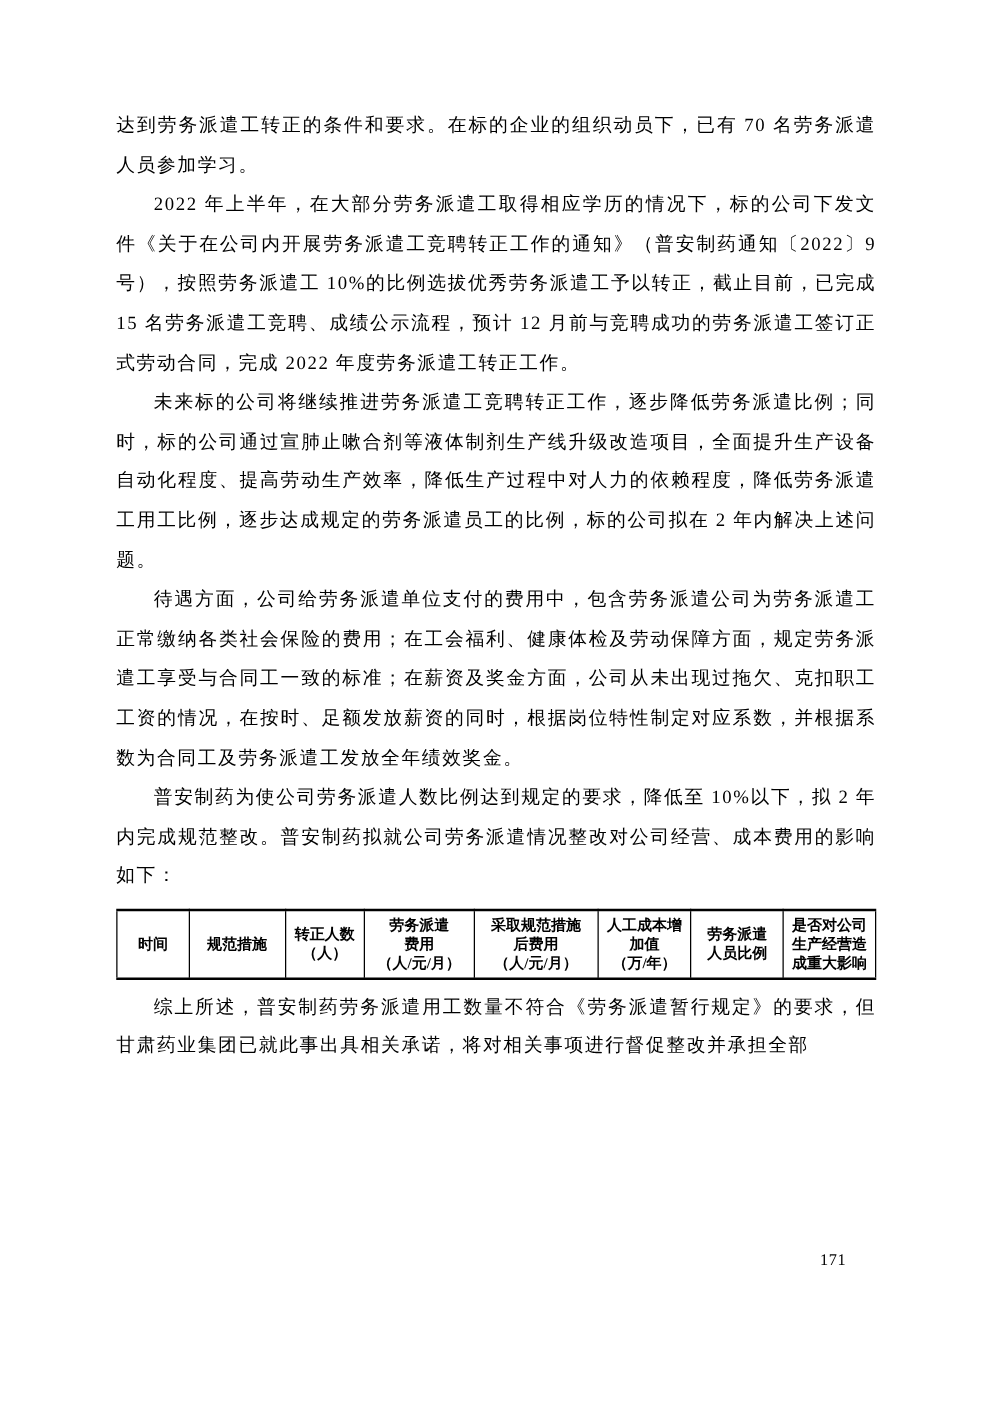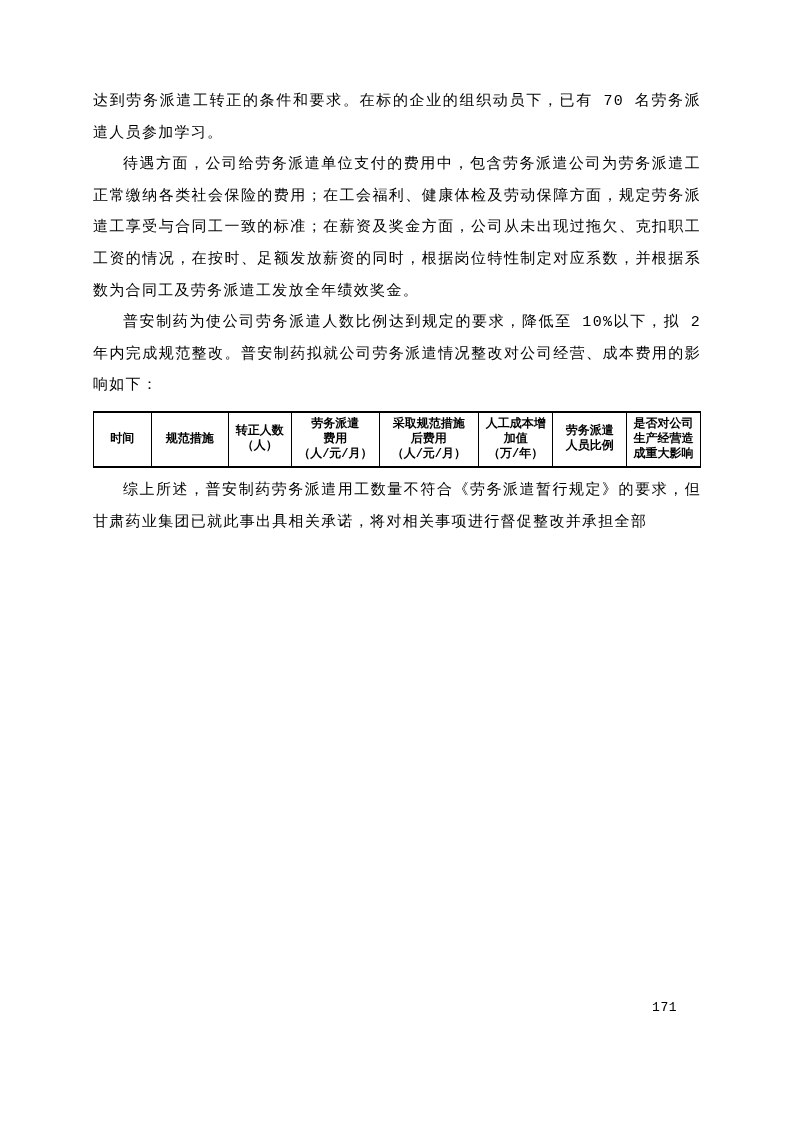--- a/index.html
+++ b/index.html
@@ -6,21 +6,21 @@
     margin: 0;
     padding: 0;
     background: #e8e8e8;
   }
   .page {
     position: relative;
     width: 793px;
     height: 1122px;
     margin: 0 auto;
     background: #ffffff;
-    font-family: Liberation Mono, monospace;
+    font-family: Liberation Serif, serif;
     color: #000000;
     overflow: hidden;
   }
   .content {
     position: absolute;
     left: 93px;
     top: 86px;
     width: 608px;
   }
   .para {
@@ -75,20 +75,22 @@
     letter-spacing: 0.5px;
   }
 </style>
 </head>
 <body>
 
 <div class="page">
   <div class="content">
 
     <p class="para">达到劳务派遣工转正的条件和要求。在标的企业的组织动员下，已有 70 名劳务派遣人员参加学习。</p>
+    <p class="para indent">2022 年上半年，在大部分劳务派遣工取得相应学历的情况下，标的公司下发文件《关于在公司内开展劳务派遣工竞聘转正工作的通知》（普安制药通知〔2022〕9 号），按照劳务派遣工 10%的比例选拔优秀劳务派遣工予以转正，截止目前，已完成 15 名劳务派遣工竞聘、成绩公示流程，预计 12 月前与竞聘成功的劳务派遣工签订正式劳动合同，完成 2022 年度劳务派遣工转正工作。</p>
+    <p class="para indent">未来标的公司将继续推进劳务派遣工竞聘转正工作，逐步降低劳务派遣比例；同时，标的公司通过宣肺止嗽合剂等液体制剂生产线升级改造项目，全面提升生产设备自动化程度、提高劳动生产效率，降低生产过程中对人力的依赖程度，降低劳务派遣工用工比例，逐步达成规定的劳务派遣员工的比例，标的公司拟在 2 年内解决上述问题。</p>
     <p class="para indent">待遇方面，公司给劳务派遣单位支付的费用中，包含劳务派遣公司为劳务派遣工正常缴纳各类社会保险的费用；在工会福利、健康体检及劳动保障方面，规定劳务派遣工享受与合同工一致的标准；在薪资及奖金方面，公司从未出现过拖欠、克扣职工工资的情况，在按时、足额发放薪资的同时，根据岗位特性制定对应系数，并根据系数为合同工及劳务派遣工发放全年绩效奖金。</p>
     <p class="para indent">普安制药为使公司劳务派遣人数比例达到规定的要求，降低至 10%以下，拟 2 年内完成规范整改。普安制药拟就公司劳务派遣情况整改对公司经营、成本费用的影响如下：</p>
 
     <table class="impact-table">
       <colgroup>
         <col style="width:9.5%">
         <col style="width:12.7%">
         <col style="width:10.4%">
         <col style="width:14.5%">
         <col style="width:16.3%">

